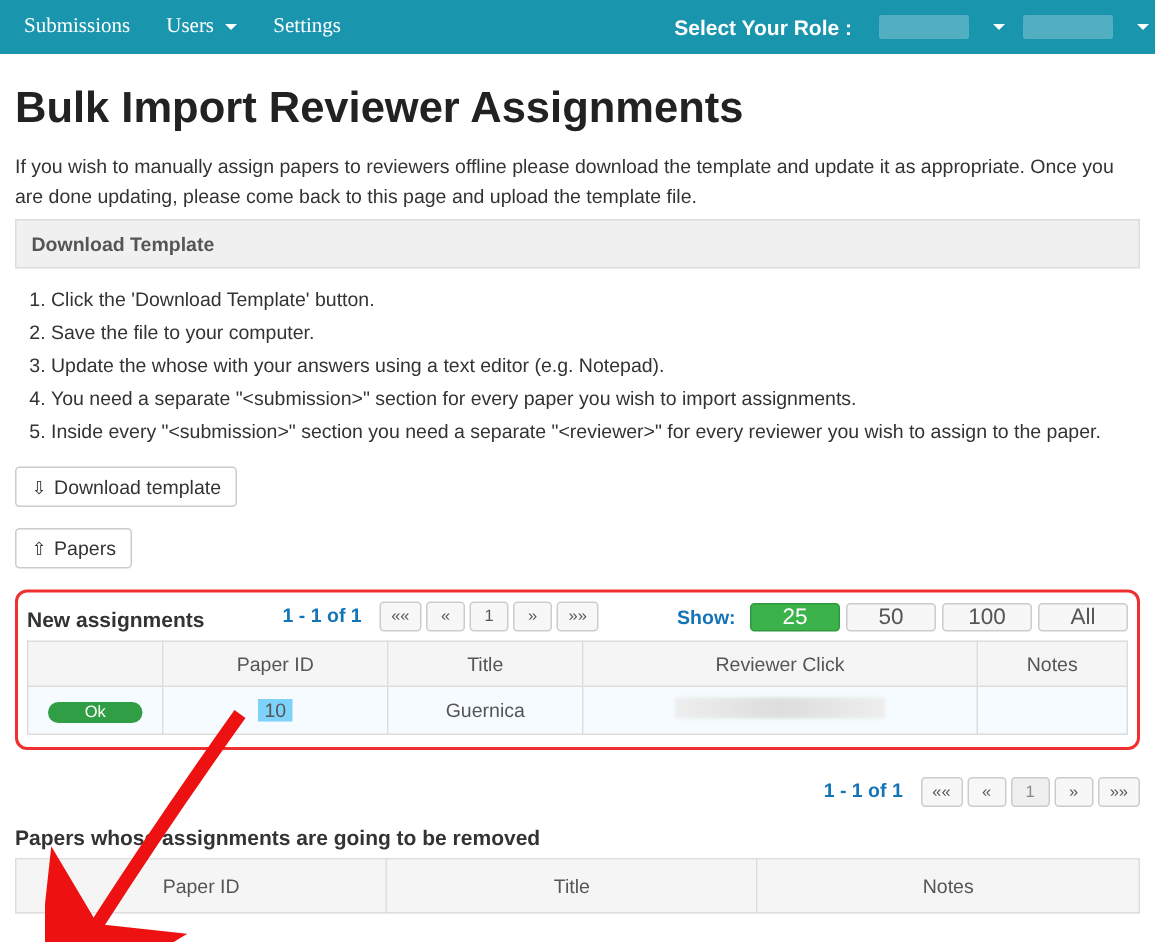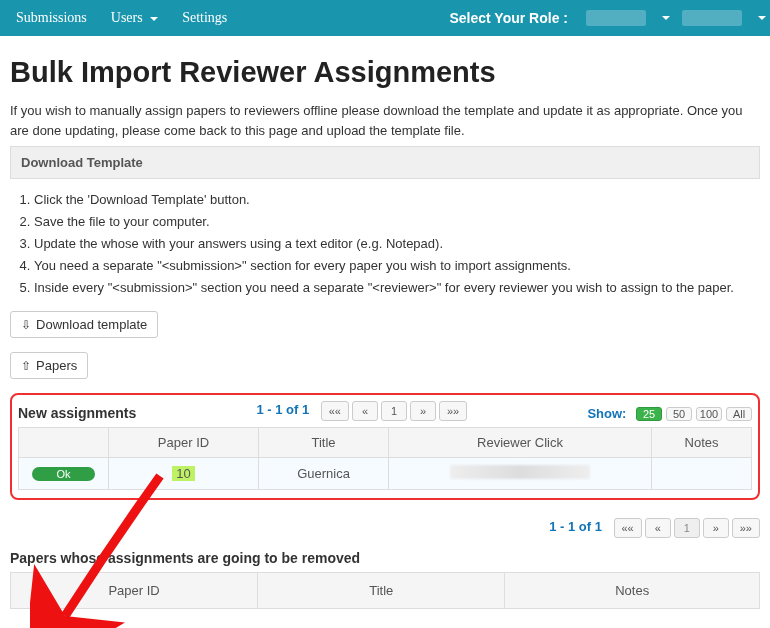--- a/index.html
+++ b/index.html
@@ -126,25 +126,25 @@
   .show-label {
     color: #1374b8;
     font-weight: bold;
     margin-right: 6px;
   }
   .show-buttons { display: inline-flex; gap: 4px; }
   .show-buttons button {
     background: #f7f7f7;
     border: 1px solid #ccc;
     padding: 0 0;
-    font-size: 11px;
+    font-size: 15px;
     border-radius: 3px;
     color: #555;
     cursor: pointer;
-    width: 26px;
+    width: 60px;
     text-align: center;
   }
   .show-buttons button.active {
     background: #3cb24a;
     border-color: #2f9a3d;
     color: #fff;
   }
   table.assign {
     width: 100%;
     border-collapse: collapse;
@@ -164,21 +164,21 @@
   table.assign td.row-td { background: #f5fbff; }
   .ok-badge {
     display: inline-block;
     background: #2f9e44;
     color: #fff;
     font-size: 11px;
     padding: 1px 24px;
     border-radius: 8px;
   }
   .hl-yellow {
-    background: #bef264;
+    background: #7dd3fc;
     padding: 0 4px;
   }
   .blur-email {
     display: inline-block;
     width: 140px; height: 14px;
     background: linear-gradient(90deg,#eee 0%, #ddd 50%, #eee 100%);
     border-radius: 2px;
     filter: blur(1.2px);
   }
   .bottom-pager-row {

